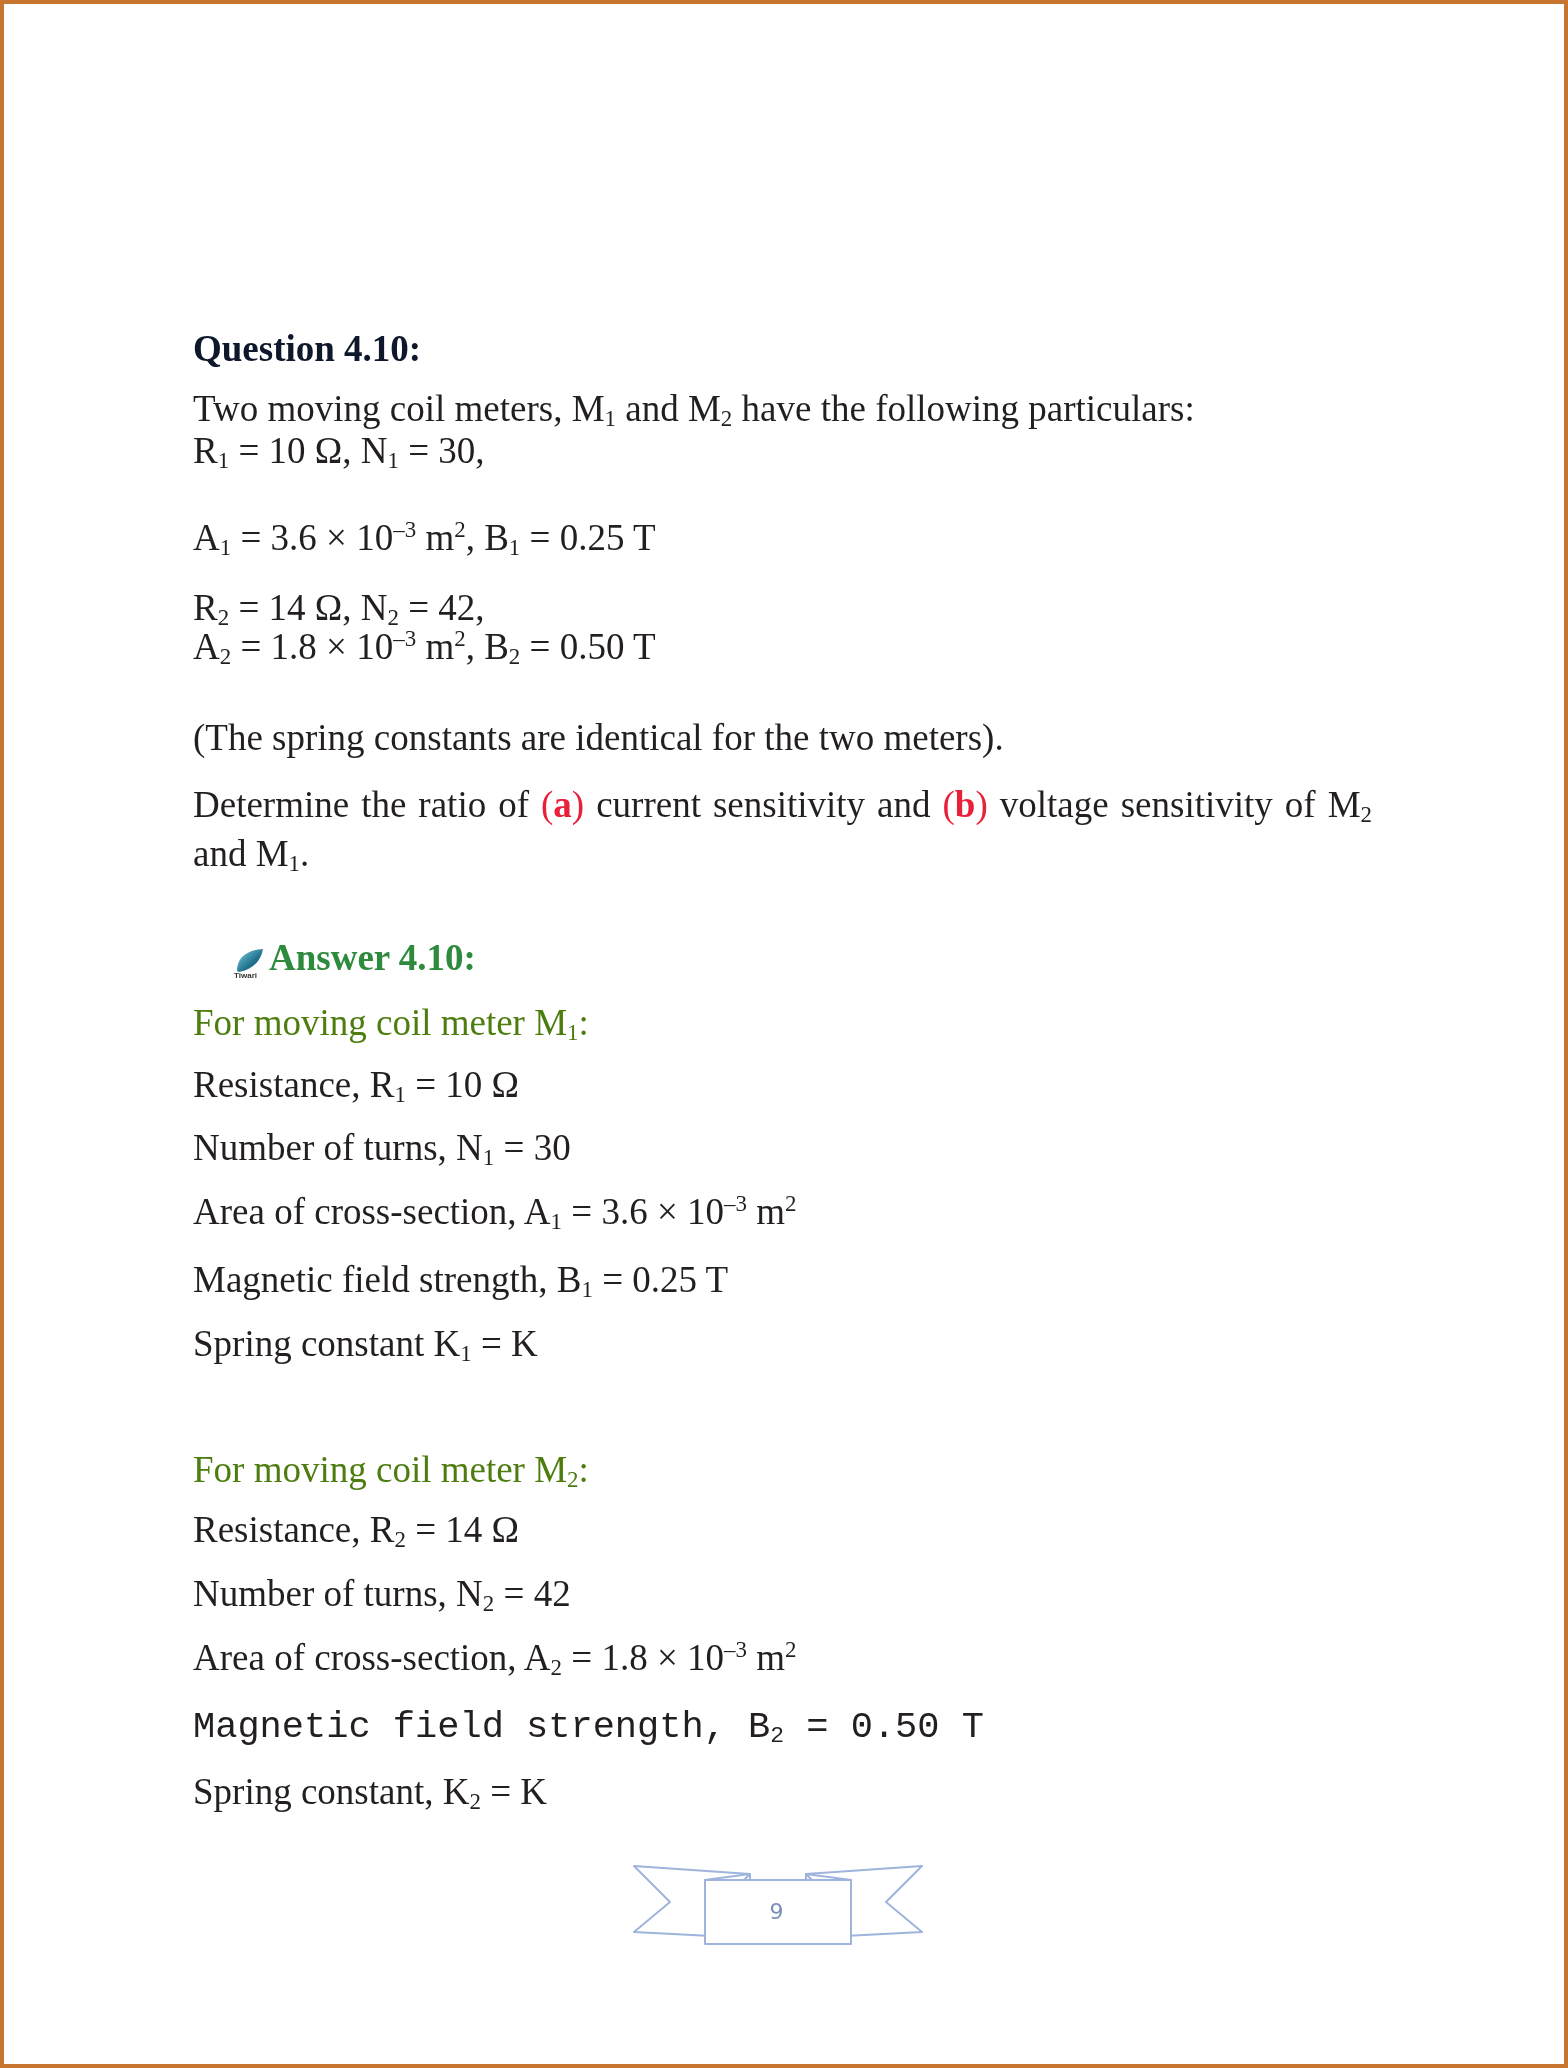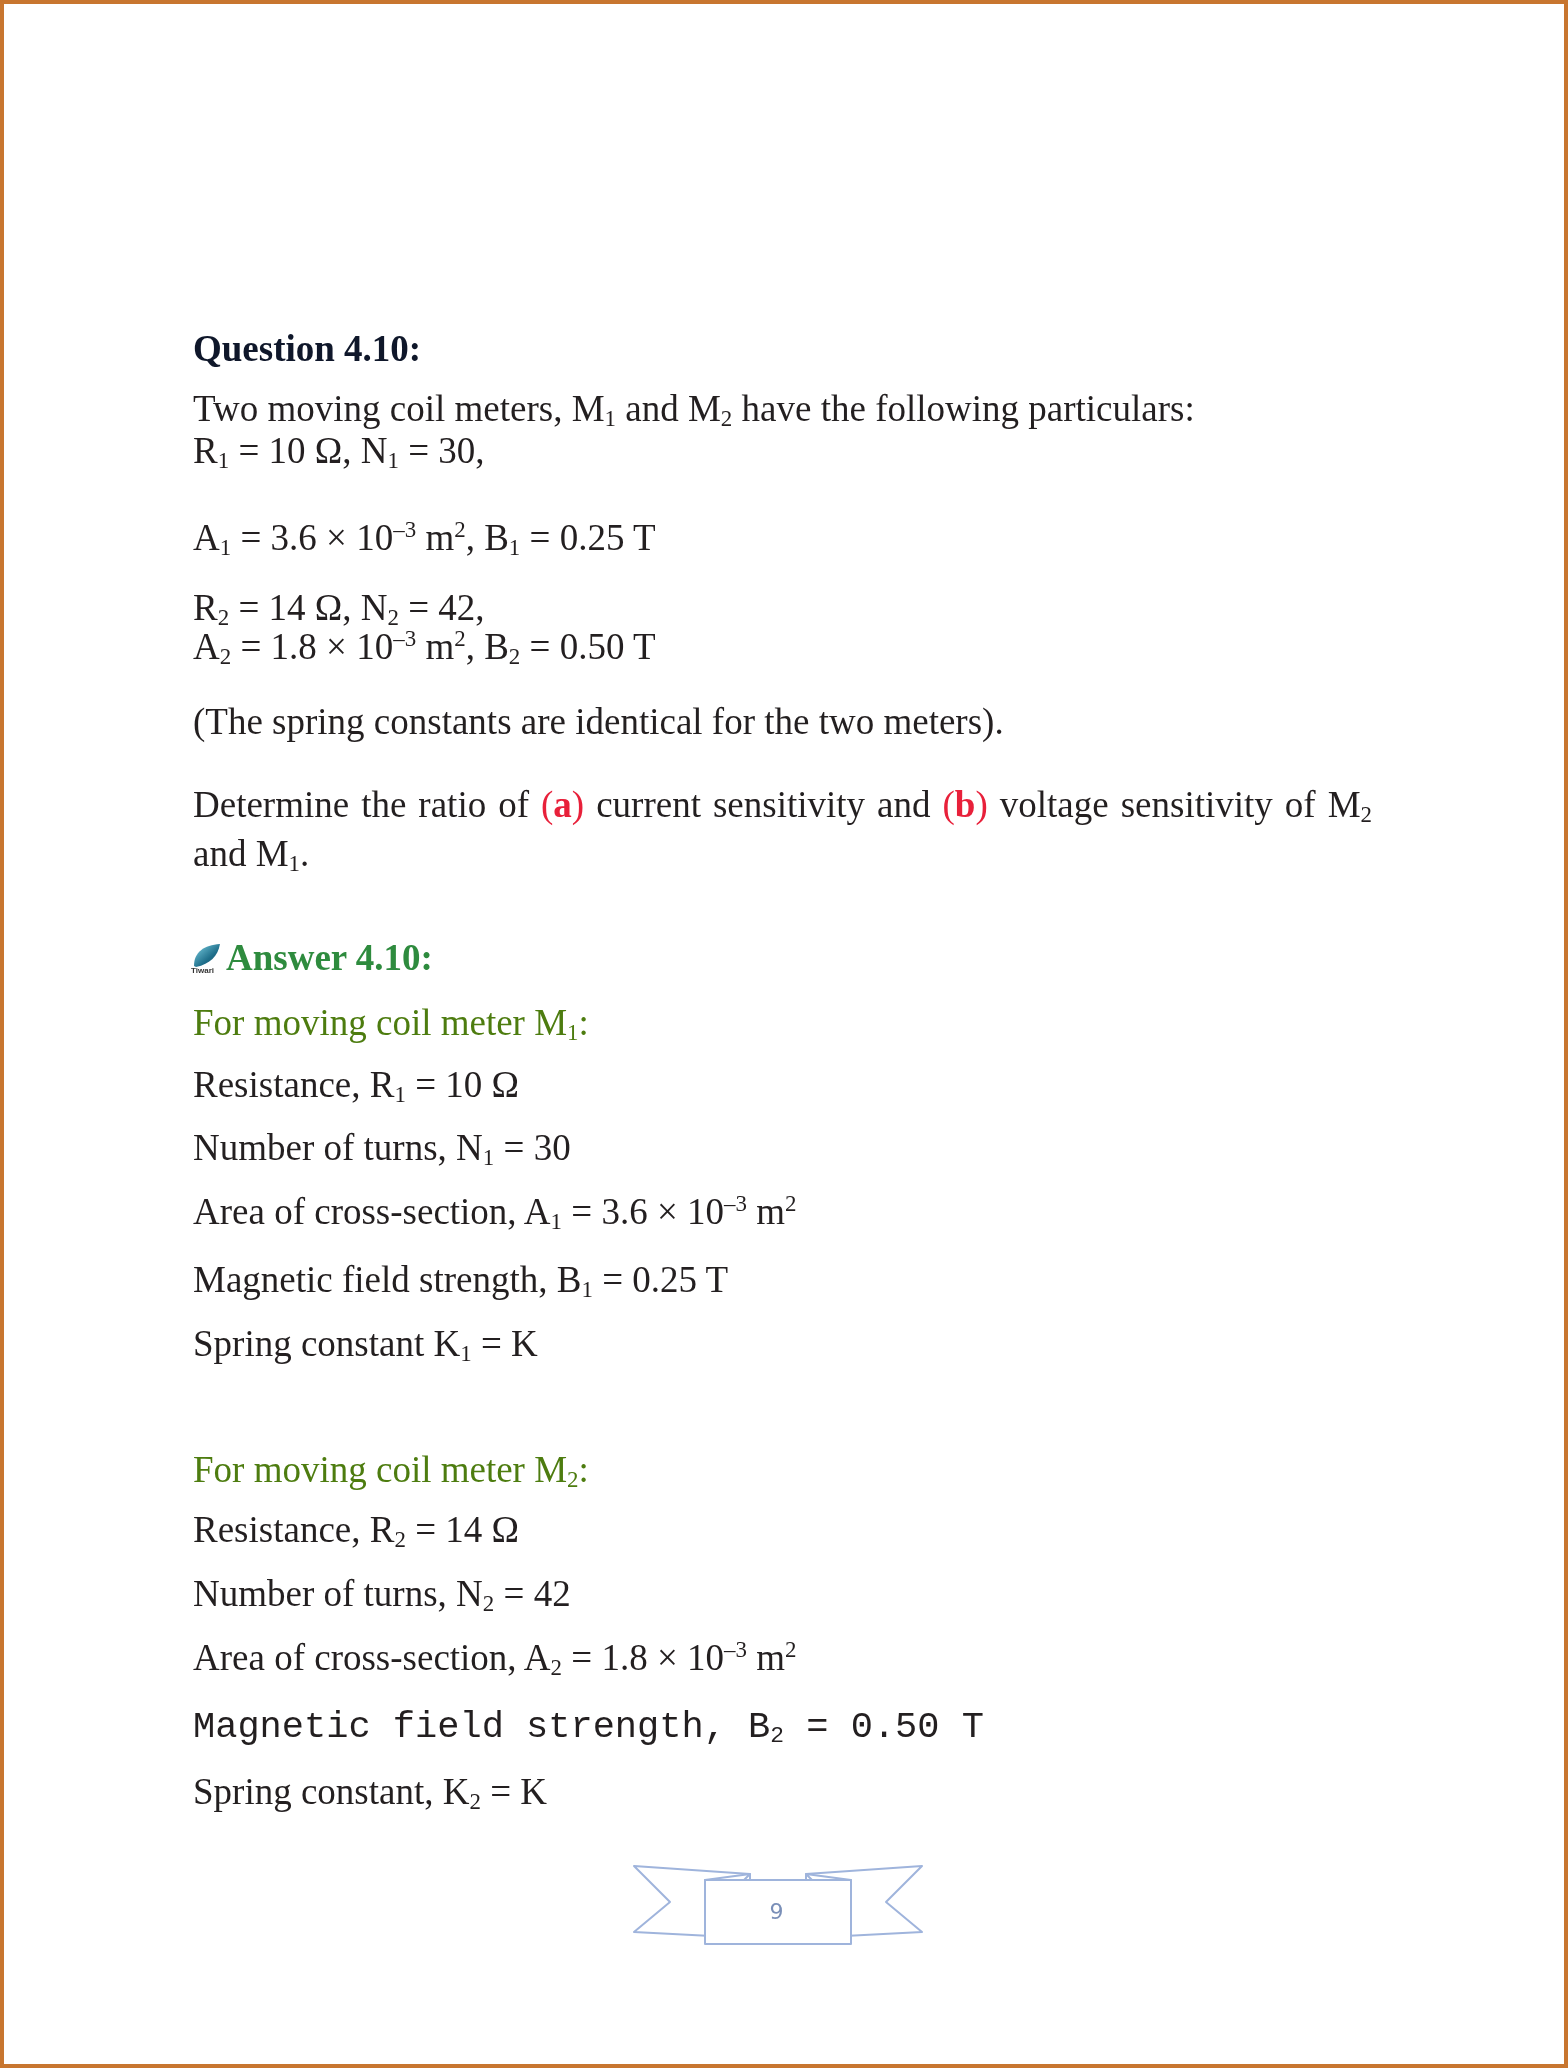--- a/index.html
+++ b/index.html
@@ -23,21 +23,21 @@
   .sub-head { color: #4d7c0f; }
   sub { font-size: 0.62em; vertical-align: -0.22em; line-height: 0; }
   sup { font-size: 0.62em; vertical-align: 0.55em; line-height: 0; }
   .red { color: #e8203a; }
   .red b { font-weight: bold; }
   .para {
     position: absolute; left: 193px; width: 1179px;
     font-size: 37px; line-height: 49px; text-align: justify;
     text-align-last: left;
   }
-  .answer-row { display: flex; align-items: flex-start; }
+  .answer-row { display: flex; align-items: flex-end; margin-left: 43px; }
   .logo { width: 36px; height: 32px; margin-right: 0; position: relative; top: 3px; }
   .banner { position: absolute; left: 632px; top: 1862px; width: 292px; height: 84px; }
   .page-num {
     position: absolute; left: 705px; top: 1880px; width: 143px; height: 63px;
     display: flex; align-items: center; justify-content: center;
     font-family: "DejaVu Sans", sans-serif; font-size: 22px; color: #7a8fb8;
   }
 </style>
 </head>
 <body>
@@ -49,21 +49,21 @@
 <div class="ln" style="top:390px;"><span>Two moving coil meters, M</span><sub>1</sub><span> and M</span><sub>2</sub><span> have the following particulars:</span></div>
 
 <div class="ln" style="top:432px;"><span>R</span><sub>1</sub><span> = 10 Ω, N</span><sub>1</sub><span> = 30,</span></div>
 
 <div class="ln" style="top:519px;"><span>A</span><sub>1</sub><span> = 3.6 × 10</span><sup>–3</sup><span> m</span><sup>2</sup><span>, B</span><sub>1</sub><span> = 0.25 T</span></div>
 
 <div class="ln" style="top:589px;"><span>R</span><sub>2</sub><span> = 14 Ω, N</span><sub>2</sub><span> = 42,</span></div>
 
 <div class="ln" style="top:628px;"><span>A</span><sub>2</sub><span> = 1.8 × 10</span><sup>–3</sup><span> m</span><sup>2</sup><span>, B</span><sub>2</sub><span> = 0.50 T</span></div>
 
-<div class="ln" style="top:703px;">(The spring constants are identical for the two meters).</div>
+<div class="ln" style="top:719px;">(The spring constants are identical for the two meters).</div>
 
 <div class="para" style="top:780px;"><span>Determine the ratio of </span><span class="red"><span>(</span><b>a</b><span>)</span></span><span> current sensitivity and </span><span class="red"><span>(</span><b>b</b><span>)</span></span><span> voltage sensitivity of M</span><sub>2</sub><span> and M</span><sub>1</sub><span>.</span></div>
 
 <div class="ln hd a-title answer-row" style="top:939px; left:190px;">
   <svg class="logo" viewBox="0 0 36 32">
     <defs>
       <linearGradient id="lg" x1="0" y1="0" x2="1" y2="1">
         <stop offset="0" stop-color="#7fd3e6"></stop>
         <stop offset="0.6" stop-color="#1f6f8b"></stop>
         <stop offset="1" stop-color="#174a63"></stop>

